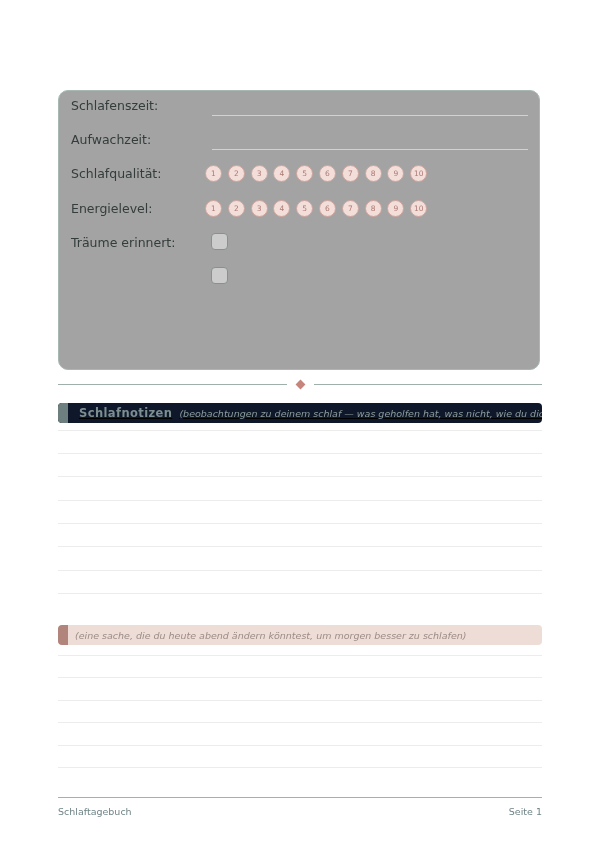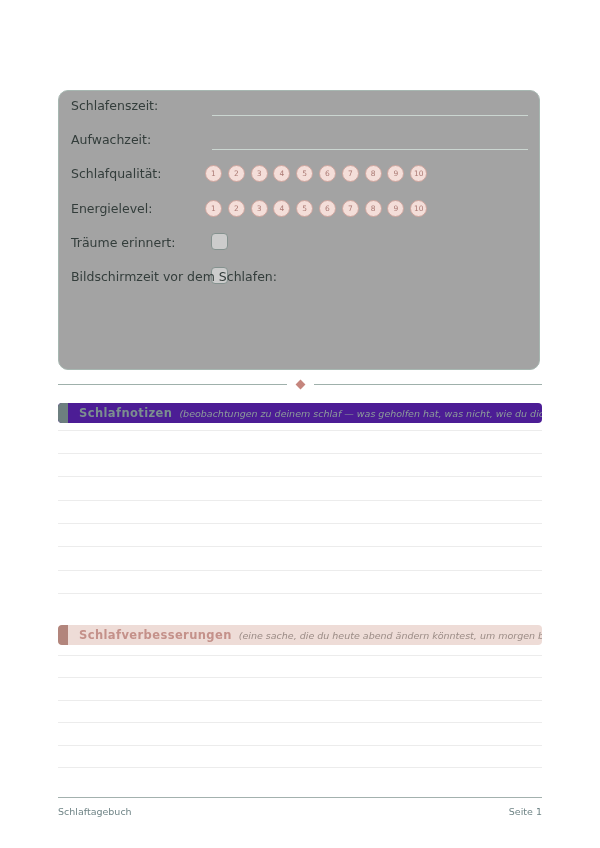--- a/index.html
+++ b/index.html
@@ -66,21 +66,21 @@
   }
 
   
   .section{position:absolute;left:58px;width:484px;}
   .sec1{top:403px;}
   .sec2{top:625px;}
   .sec-header{
     height:20px;display:flex;align-items:center;border-radius:4px;
     overflow:hidden;white-space:nowrap;
   }
-  .sec1 .sec-header{background:#4c1d95;}
+  .sec1 .sec-header{background:#0f172a;text-decoration:underline;}
   .sec2 .sec-header{background:#eedcd7;}
   .accent{width:10px;height:20px;flex:0 0 auto;border-radius:3px 0 0 3px;}
   .sec1 .accent{background:#6d7f7f;}
   .sec2 .accent{background:#b2857c;}
   .sec-title{
     font-size:11.5px;font-weight:bold;letter-spacing:.4px;margin-left:11px;
   }
   .sec1 .sec-title{color:#7c8f8f;}
   .sec2 .sec-title{color:#c4918a;}
   .sec-sub{
@@ -152,21 +152,20 @@
           <span class="circle">8</span>
           <span class="circle">9</span>
           <span class="circle">10</span>
         </div>
       </div>
       <div class="card-row">
         <span class="card-label">Träume erinnert:</span>
         <span class="checkbox"></span>
       </div>
       <div class="card-row">
-        <span class="card-label">Bildschirmzeit vor dem Schlafen:</span>
         <span class="checkbox"></span>
       </div>
     </div>
 
   <div class="divider">
     <span class="div-line"></span>
     <span class="diamond"></span>
     <span class="div-line"></span>
   </div>
 
@@ -184,21 +183,20 @@
         <div class="note-line"></div>
         <div class="note-line"></div>
         <div class="note-line"></div>
         <div class="note-line"></div>
       </div>
   </div>
 
   <div class="section sec2">
     <div class="sec-header">
       <span class="accent"></span>
-      <span class="sec-title">Schlafverbesserungen</span>
       <span class="sec-sub">(eine sache, die du heute abend ändern könntest, um morgen besser zu schlafen)</span>
     </div>
     <div class="lines">
         <div class="note-line first"></div>
         <div class="note-line"></div>
         <div class="note-line"></div>
         <div class="note-line"></div>
         <div class="note-line"></div>
         <div class="note-line"></div>
       </div>

